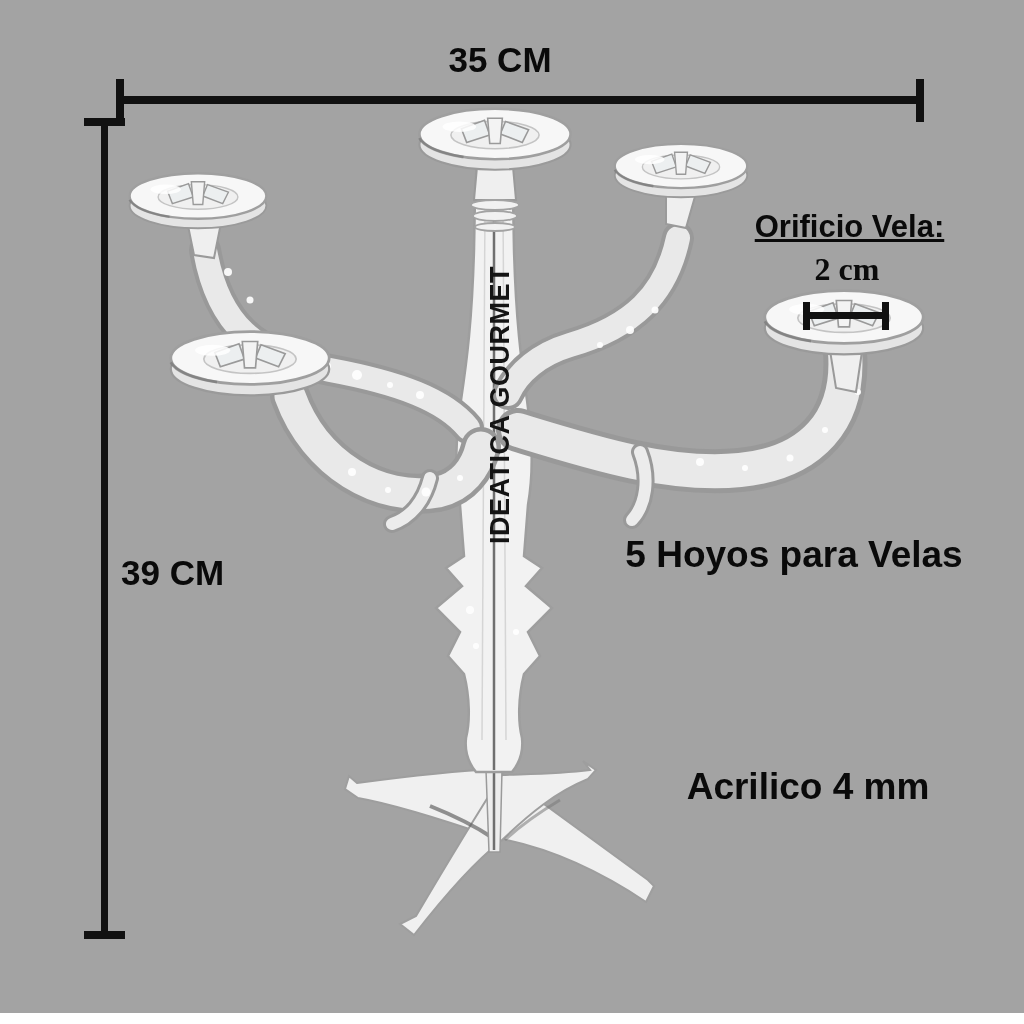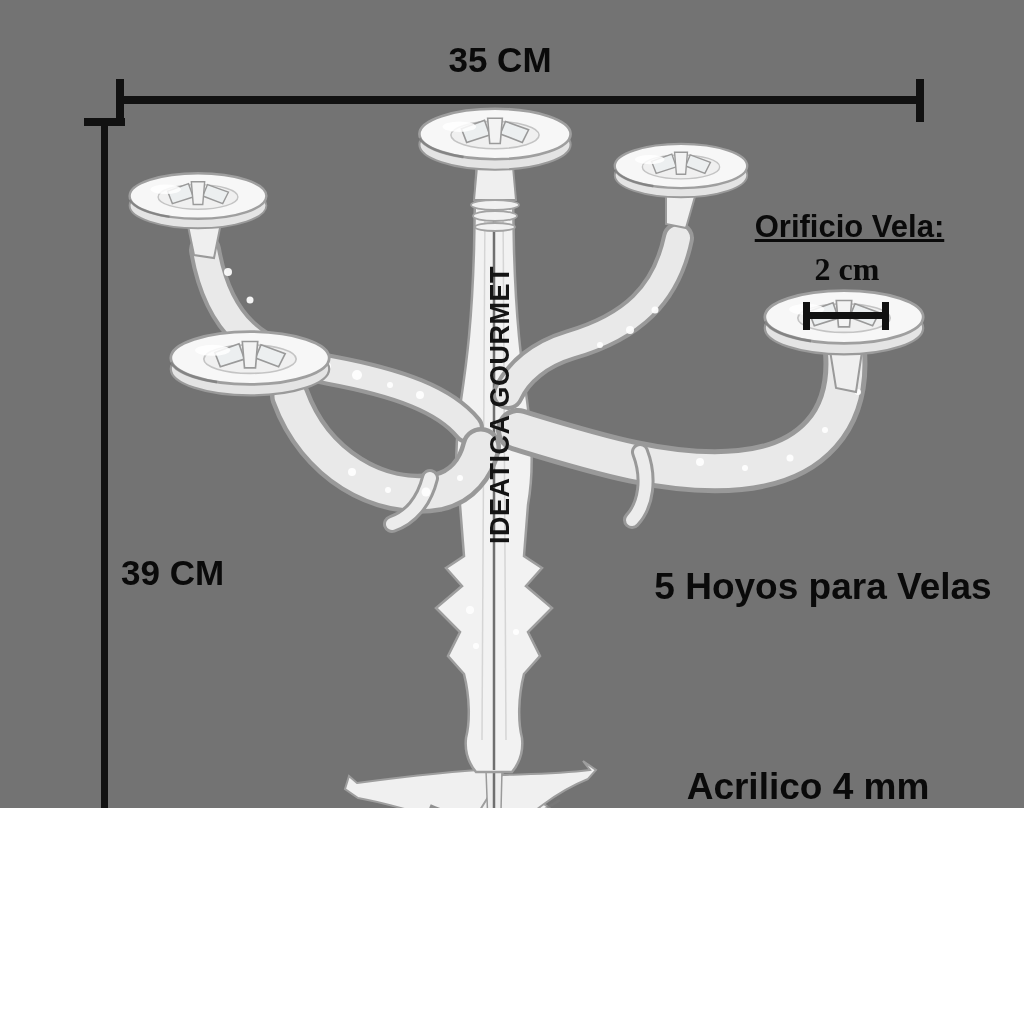--- a/index.html
+++ b/index.html
@@ -1,30 +1,30 @@
 <!DOCTYPE html>
 <html><head>
 <meta charset="utf-8">
 <style>
   html,body{margin:0;padding:0;background:#ffffff;}
   .canvas{
-    position:relative;width:1024px;height:808px;background:#737373;
+    position:relative;width:1024px;height:1013px;background:#a3a3a3;
     font-family:"Liberation Sans",sans-serif;overflow:hidden;
   }
   .product-svg{position:absolute;left:0;top:0;width:1024px;height:1024px;}
   .bar{position:absolute;background:#111111;}
   .lbl{
     position:absolute;color:#0a0a0a;font-weight:bold;text-align:center;
     line-height:1.05;white-space:nowrap;letter-spacing:0px;
   }
   .lbl-35{left:380px;top:42px;width:240px;font-size:35px;}
   .lbl-39{left:121px;top:543px;font-size:35px;text-align:left;margin-top:12px;}
   .lbl-orificio{left:727px;top:211px;width:245px;font-size:31px;text-decoration:underline;}
   .lbl-2cm{left:747px;top:253px;width:200px;font-size:32px;font-family:Liberation Serif, serif;}
-  .lbl-hoyos{left:640px;top:536px;width:366px;font-size:37px;margin-top:32px;}
+  .lbl-hoyos{left:611px;top:536px;width:366px;font-size:37px;}
   .lbl-acrilico{left:625px;top:768px;width:366px;font-size:37px;}
   .brand{
     position:absolute;left:346px;top:386px;width:316px;height:38px;
     transform:rotate(-90deg);transform-origin:50% 50%;
     font-size:27px;font-weight:bold;color:#141414;text-align:center;
     letter-spacing:0.5px;white-space:nowrap;
   }
   
   .w-bar{left:120px;top:96px;width:800px;height:8px;}
   .w-cap-l{left:116px;top:79px;width:8px;height:43px;}

